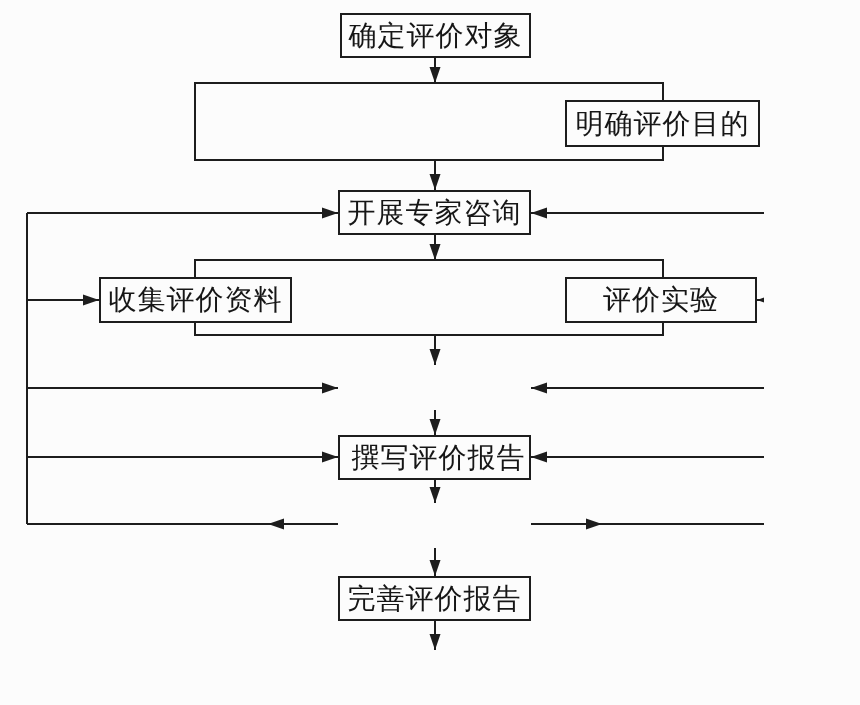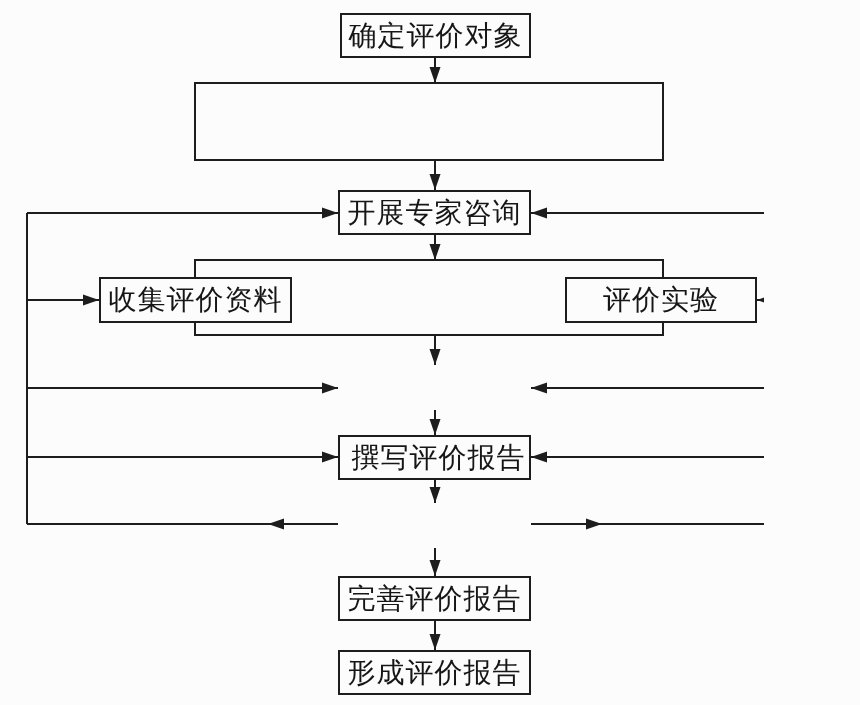--- a/index.html
+++ b/index.html
@@ -97,20 +97,20 @@
 
       <polygon points="547,207.5 547,218.5 531,213"></polygon>
       <polygon points="773,294.5 773,305.5 757,300"></polygon>
       <polygon points="547,382.5 547,393.5 531,388"></polygon>
       <polygon points="547,451.5 547,462.5 531,457"></polygon>
       <polygon points="284,518.5 284,529.5 268,524"></polygon>
     </g>
   </svg>
 
   <div class="node n-determine">确定评价对象</div>
+  <div class="node n-purpose">明确评价目的</div>
   <div class="node n-indicators">开展专家咨询</div>
   <div class="node n-collect">收集评价资料</div>
   <div class="node n-experiment">评价实验</div>
   <div class="node n-write">撰写评价报告</div>
   <div class="node n-improve">完善评价报告</div>
-  <div class="node n-final">形成评价报告</div>
 
 </div>
 
 </body></html>

